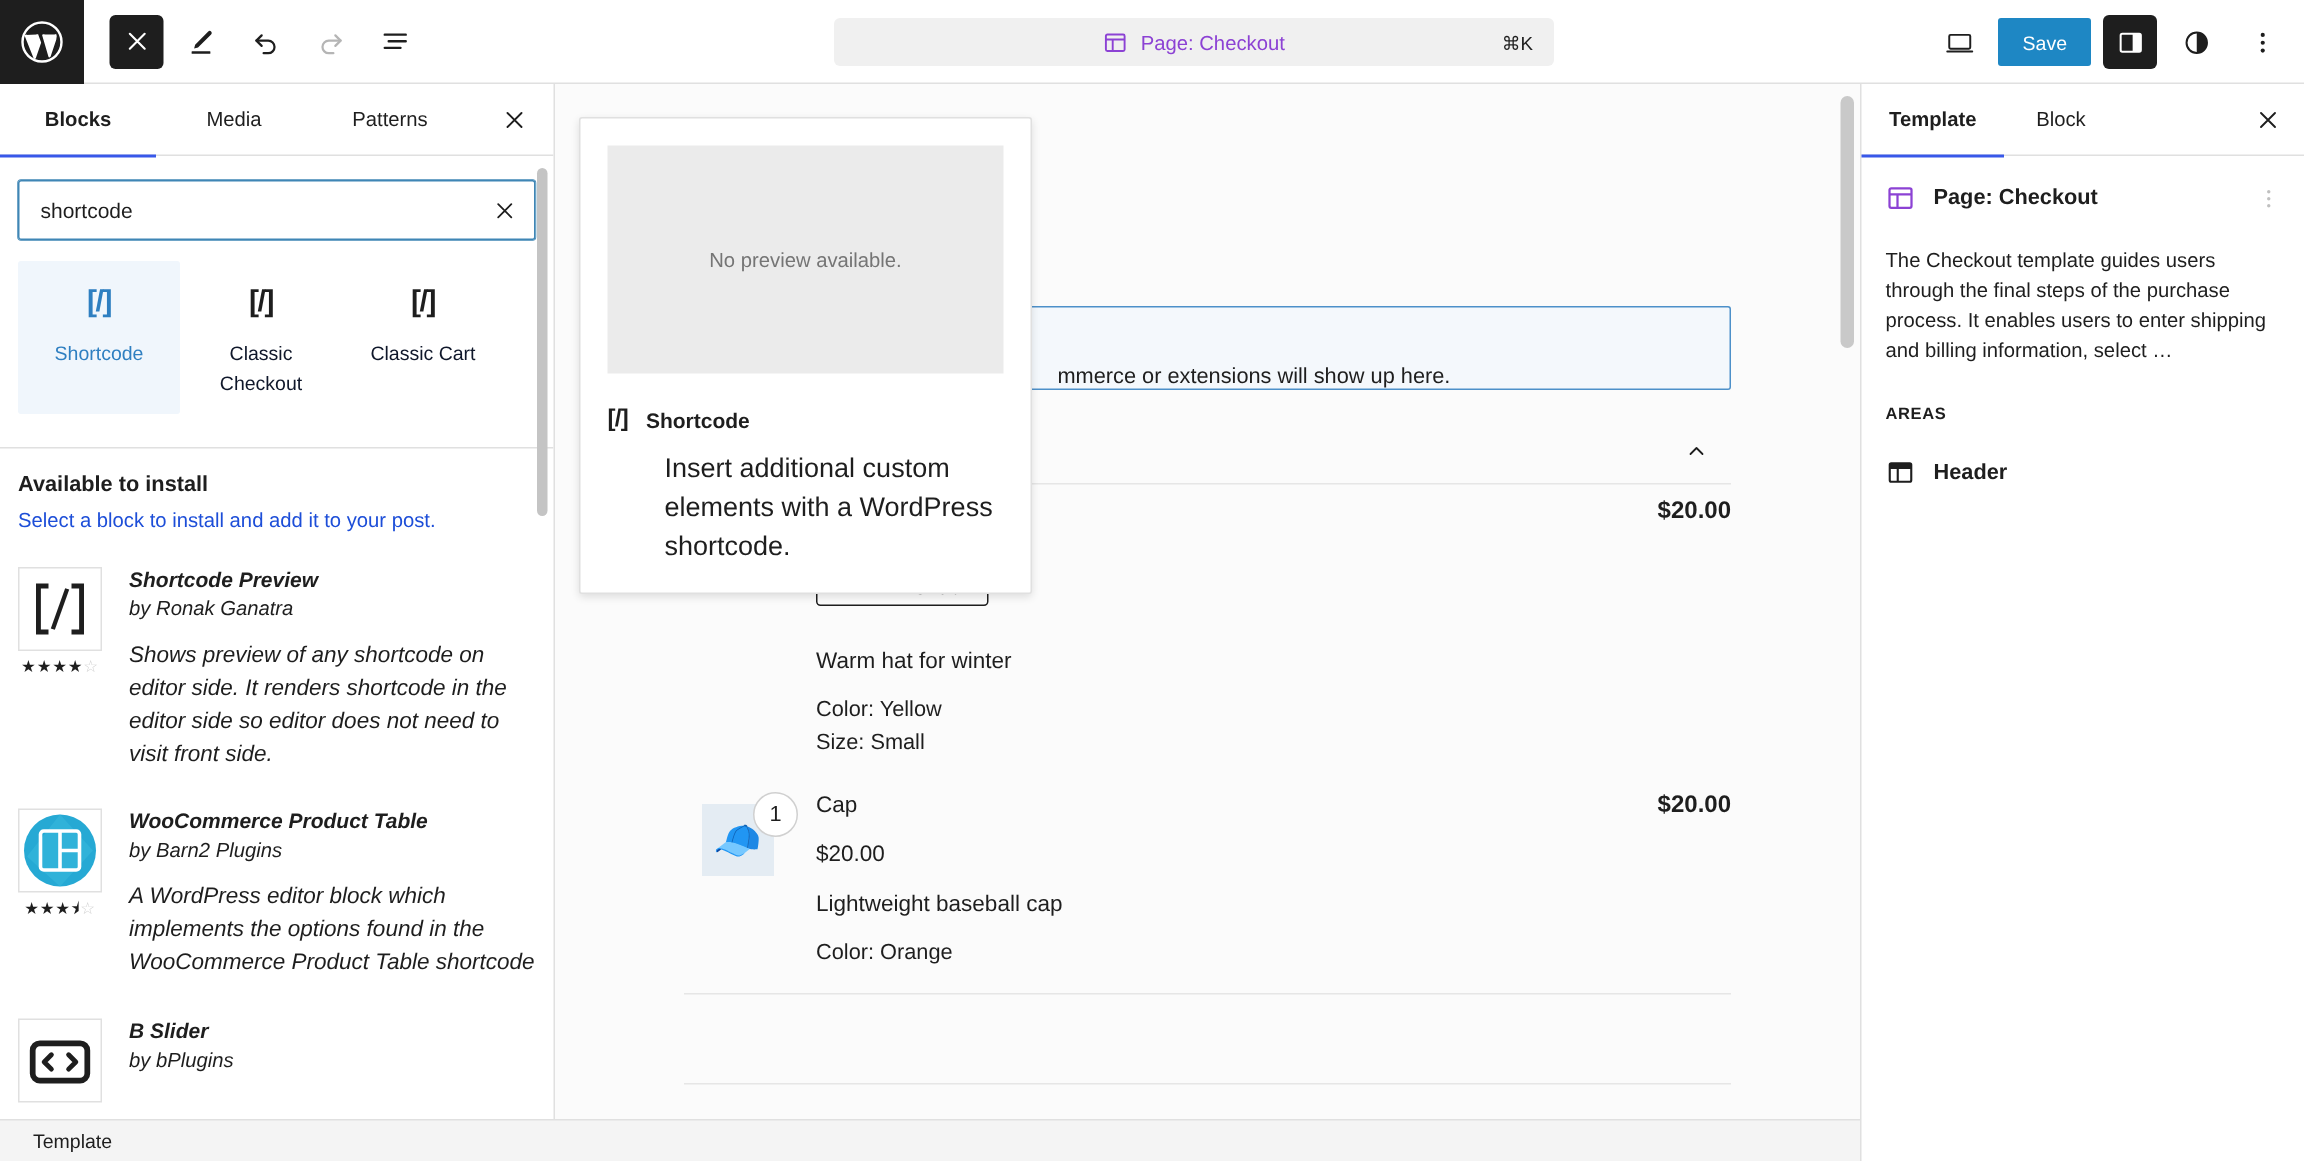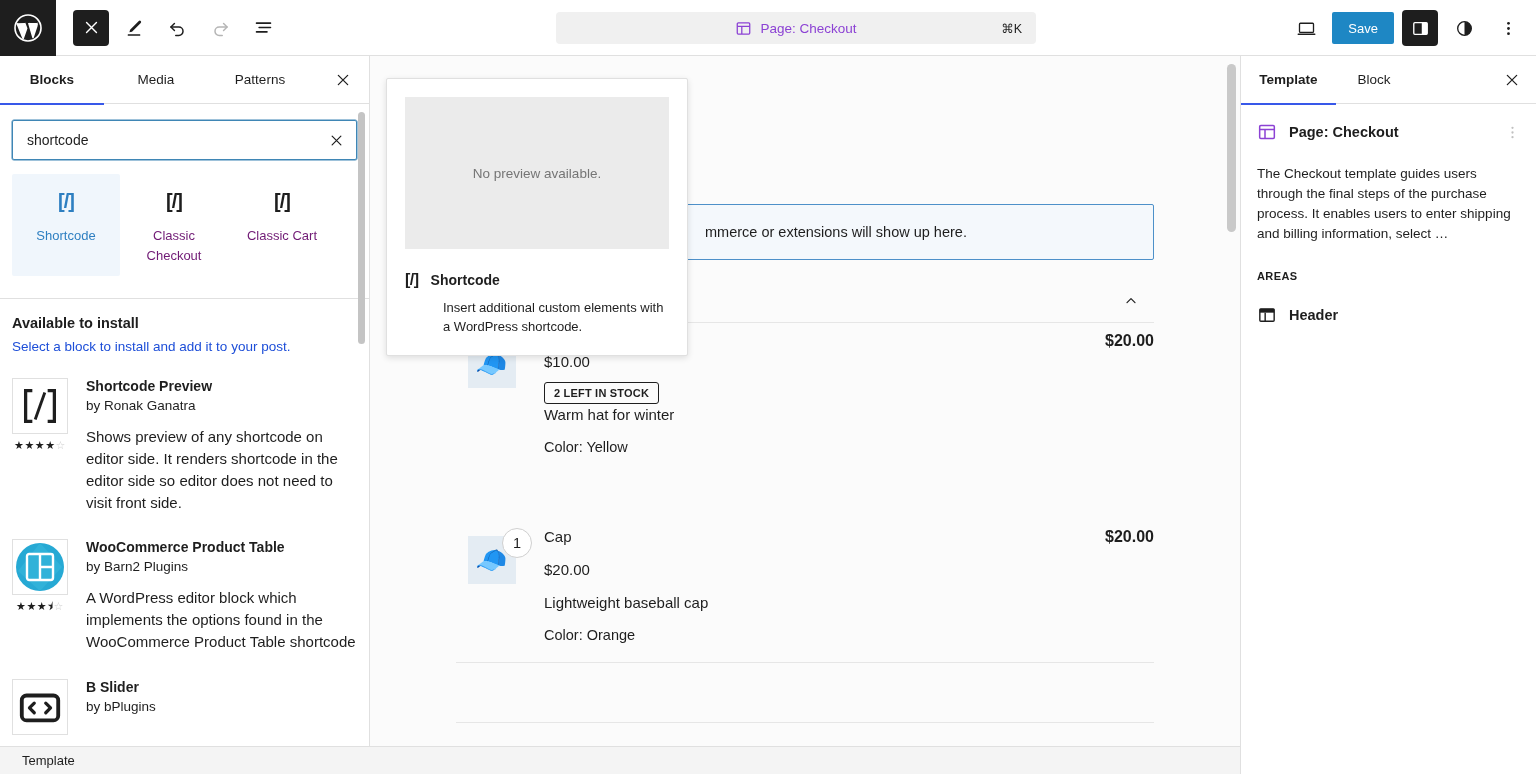--- a/index.html
+++ b/index.html
@@ -108,39 +108,39 @@
     cursor: pointer; gap: 12px;
   }
   .block-cell.selected { background: #f0f6fc; }
   .bc-icon {
     font-size: 20px; font-weight: bold; color: #1e1e1e;
     font-family: "Liberation Sans", sans-serif; letter-spacing: -1px;
     height: 26px; display: flex; align-items: center;
   }
   .block-cell.selected .bc-icon { color: #2e7fc1; }
   .bc-label {
-    font-size: 13px; text-align: center; color: #701a75; line-height: 1.55;
+    font-size: 13px; text-align: center; color: #0f172a; line-height: 1.55;
   }
   .block-cell.selected .bc-label { color: #2e7fc1; }
 
   .install-head { padding: 16px 12px 0 12px; }
   .install-title { font-size: 14.5px; font-weight: bold; color: #1e1e1e; }
   .install-sub { font-size: 13.5px; color: #1d4ed8; margin-top: 8px; }
 
   .plugin-list { padding: 10px 12px 0 12px; }
   .plugin-item { display: flex; gap: 18px; padding: 14px 0 12px 0; }
   .pl-left { width: 56px; flex: 0 0 56px; display: flex; flex-direction: column; align-items: center; gap: 6px; }
   .pl-thumb {
     width: 56px; height: 56px; border: 1px solid #e0e0e0;
     display: flex; align-items: center; justify-content: center;
     background: #fff; overflow: hidden;
   }
   .pl-stars { font-size: 11px; letter-spacing: 0.5px; color: #1e1e1e; line-height: 1; }
   .pl-stars .dim { color: #d0d0d0; }
-  .pl-body { flex: 1; min-width: 0; }
+  .pl-body { flex: 1; min-width: 0; font-style: italic; }
   .pl-name { font-size: 14px; font-weight: bold; color: #1e1e1e; }
   .pl-author { font-size: 13.5px; color: #1e1e1e; margin-top: 4px; }
   .pl-desc { font-size: 15px; color: #1e1e1e; line-height: 1.45; margin-top: 13px; }
 
   .ins-scrollbar {
     position: absolute; right: 4px; top: 56px; width: 7px; height: 232px;
     background: #c4c4c4; border-radius: 4px; z-index: 45;
   }
 
   
@@ -151,37 +151,37 @@
   }
   .pv-preview {
     height: 152px; background: #ebebeb; display: flex;
     align-items: center; justify-content: center; margin-bottom: 22px;
   }
   .pv-preview-text { font-size: 13.5px; color: #757575; }
   .pv-title-row { display: flex; align-items: center; gap: 12px; }
   .pv-icon { font-size: 16px; font-weight: bold; color: #1e1e1e; letter-spacing: -0.5px; }
   .pv-title { font-size: 14px; font-weight: bold; color: #1e1e1e; }
   .pv-desc {
-    font-size: 13px; color: #1e1e1e; line-height: 1.45;
+    font-size: 18px; color: #1e1e1e; line-height: 1.45;
     margin-top: 10px; padding-left: 38px;
   }
 
   
   .canvas-outer {
     position: absolute; left: 370px; top: 56px; right: 296px; bottom: 28px;
     background: #f6f6f6; overflow: hidden;
   }
   .canvas-page {
     position: absolute; left: 0; top: 0; right: 0; bottom: 0;
     background: #fbfbfb; padding: 0;
   }
   .notice-box {
     position: absolute; left: 316px; top: 148px; width: 468px; height: 56px;
     border: 1px solid #4d90c9; border-radius: 2px;
-    background: #f4f8fc; display: flex; align-items: center; padding: 0 18px;
+    background: #f4f8fc; display: flex; align-items: flex-end; padding: 0 18px;
   }
   .notice-text { font-size: 14.5px; color: #1e1e1e; white-space: nowrap; }
 
   .divider { position: absolute; left: 86px; right: 86px; height: 1px; background: #e6e6e6; }
 
   .order-toggle {
     position: absolute; right: 96px; top: 232px;
     width: 26px; height: 26px; display: flex; align-items: center;
     justify-content: center; cursor: pointer;
   }
@@ -199,21 +199,21 @@
     font-size: 14.5px; color: #1e1e1e; z-index: 2;
   }
   .prod-info { padding-left: 76px; }
   .prod-name { font-size: 15px; color: #1e1e1e; }
   .prod-price-sm { font-size: 15px; color: #1e1e1e; margin-top: 18px; }
   .stock-badge {
     display: inline-block; margin-top: 12px; padding: 4px 9px 4px 9px;
     border: 1px solid #1e1e1e; border-radius: 3px;
     font-size: 11px; font-weight: bold; letter-spacing: 0.2px; color: #1e1e1e;
   }
-  .prod-sub { font-size: 15px; color: #1e1e1e; margin-top: 2px; }
+  .prod-sub { font-size: 15px; color: #1e1e1e; margin-top: 28px; }
   .prod-meta { font-size: 14.5px; color: #1e1e1e; margin-top: 13px; line-height: 1.55; }
   .prod-total {
     position: absolute; right: 0; top: 0; font-size: 16px;
     font-weight: bold; color: #1e1e1e;
   }
 
   .coupon-row {
     position: absolute; left: 86px; right: 86px; height: 56px;
     display: flex; align-items: center; justify-content: space-between;
     cursor: pointer;
@@ -488,20 +488,21 @@
         <div class="prod-thumb">
           <span>🧢</span>
         </div>
         <div class="prod-total">$20.00</div>
         <div class="prod-info">
           <div class="prod-name"></div>
           <div class="prod-price-sm" style="margin-top:21px">$10.00</div>
           <div><span class="stock-badge">2 LEFT IN STOCK</span></div>
           <div class="prod-sub">Warm hat for winter</div>
           <div class="prod-meta">Color: Yellow</div>
+          <div class="prod-meta" style="margin-top:0">Size: Small</div>
         </div>
       </div>
 
       <div class="prod-row" style="top:466px">
         <div class="prod-thumb" style="top:14px">
           <span>🧢</span>
         </div>
         <div class="prod-qty" style="top:6px">1</div>
         <div class="prod-total" style="top:6px">$20.00</div>
         <div class="prod-info" style="padding-top:6px">

